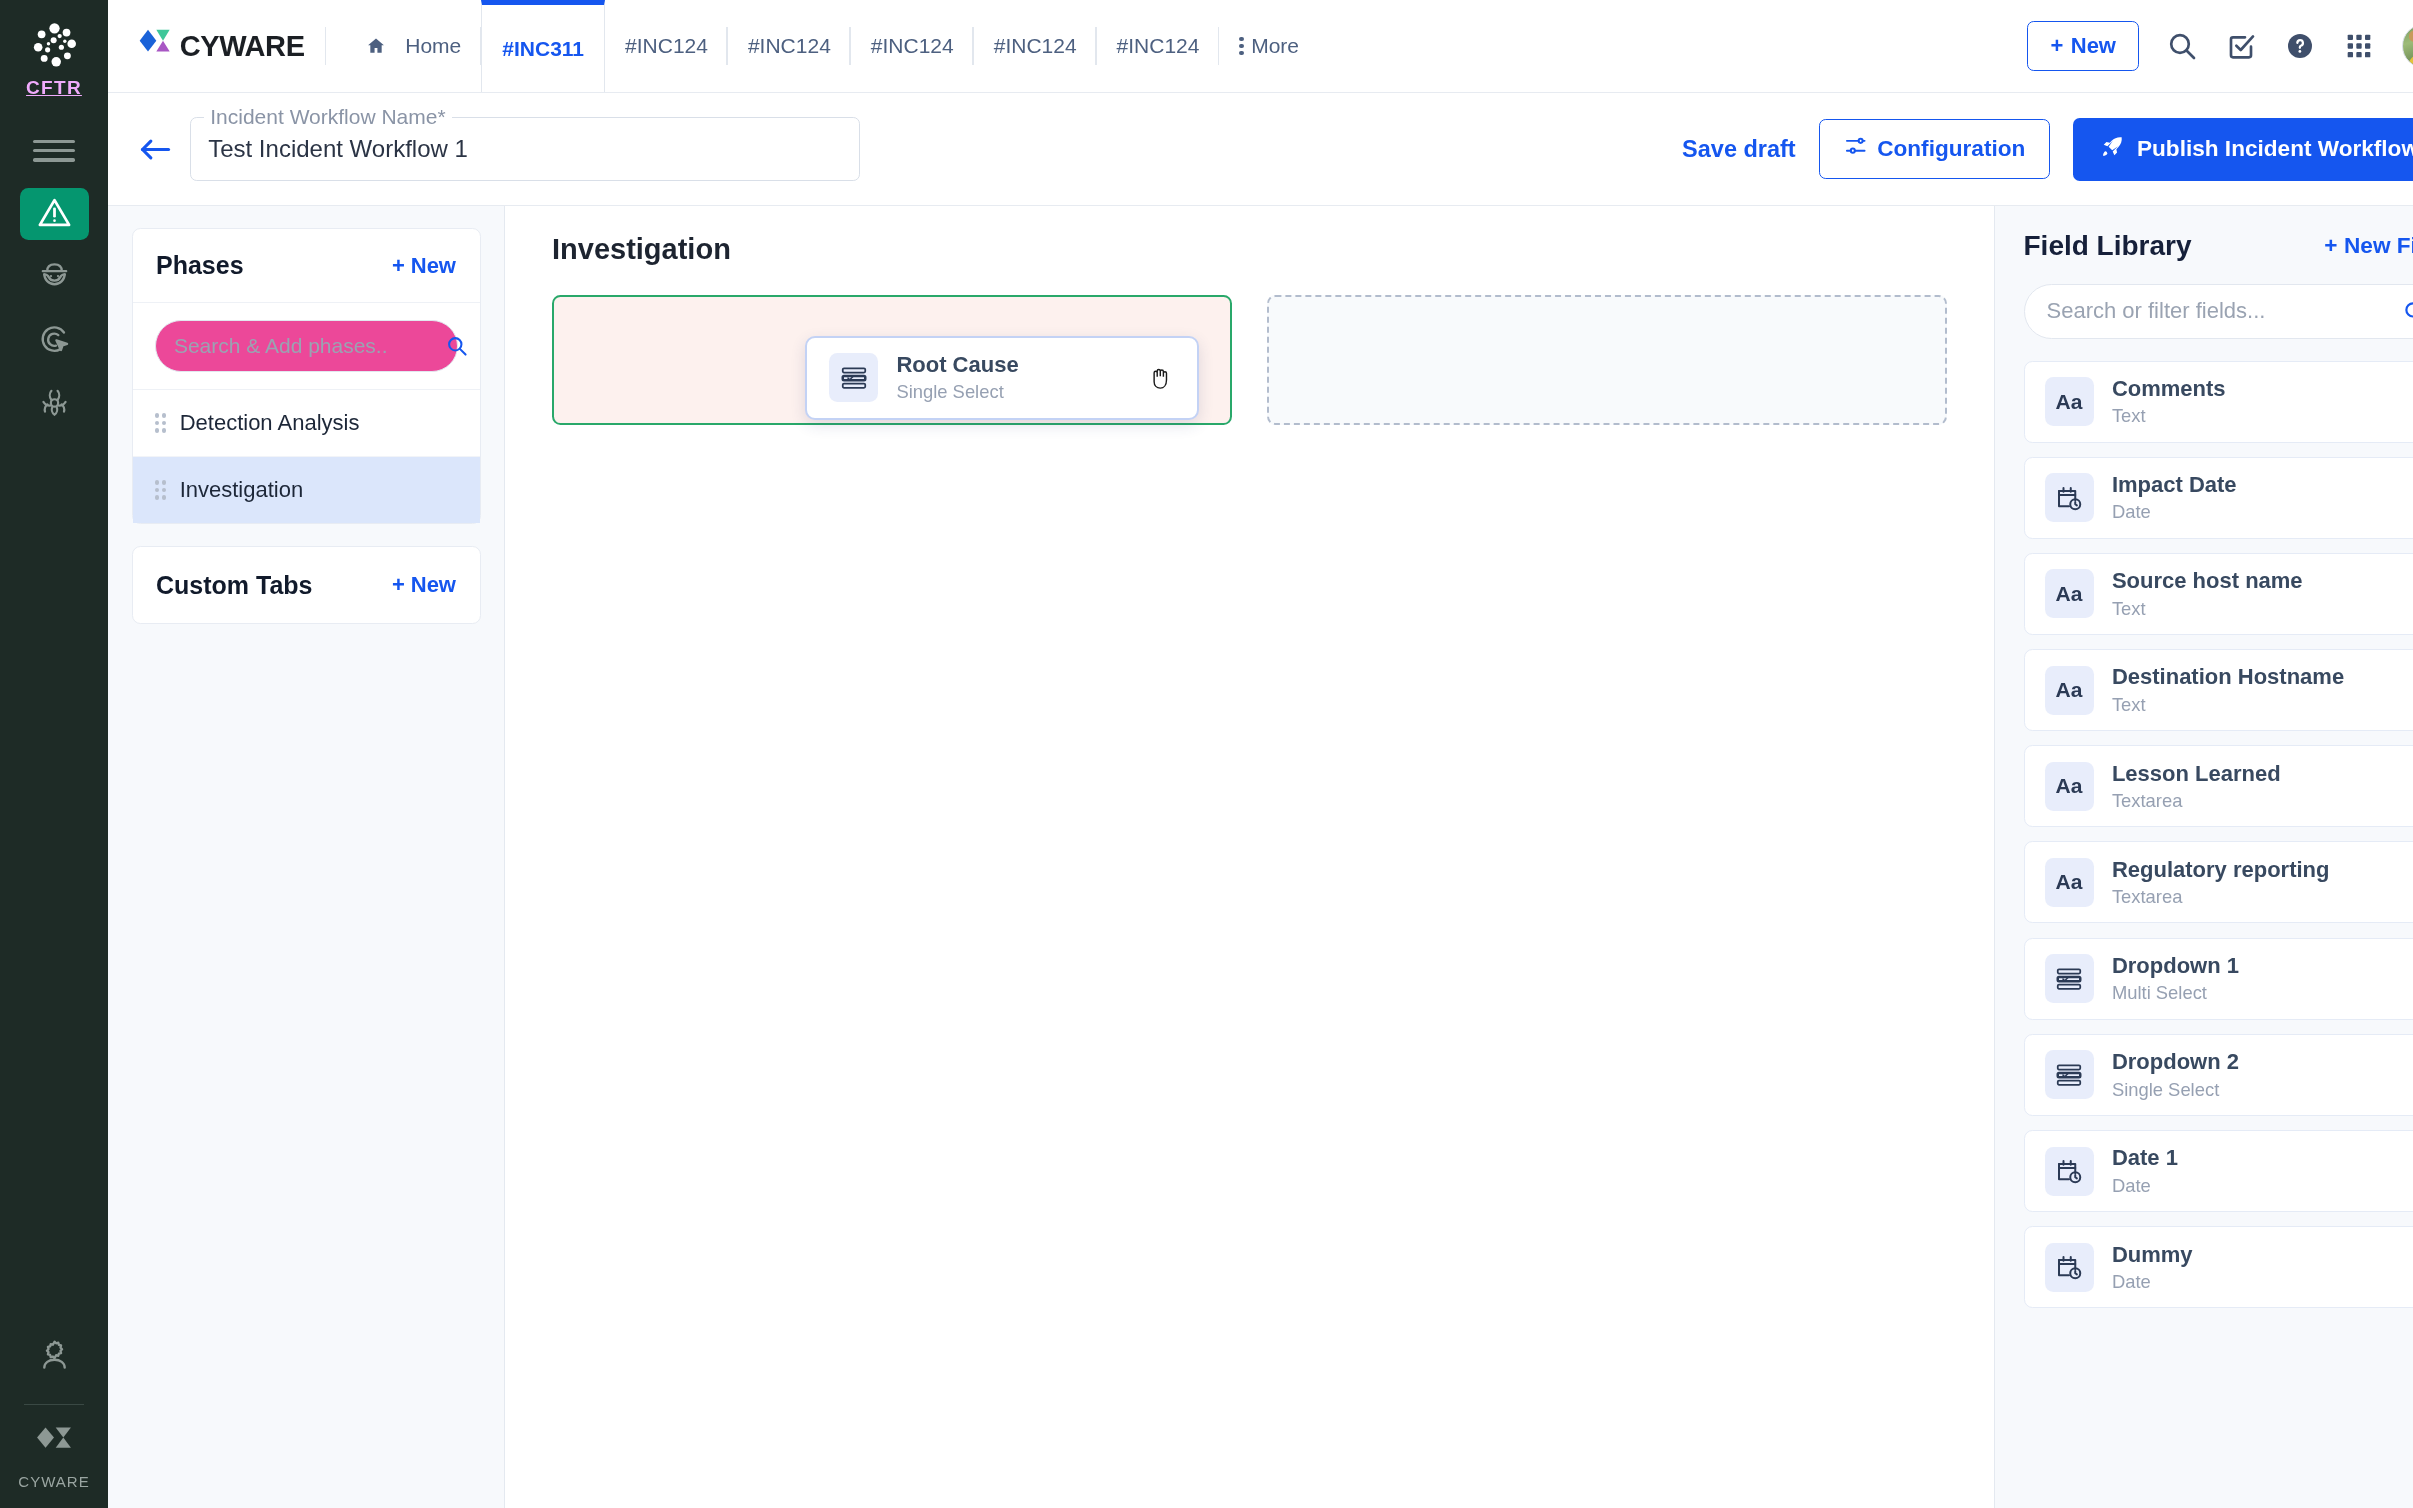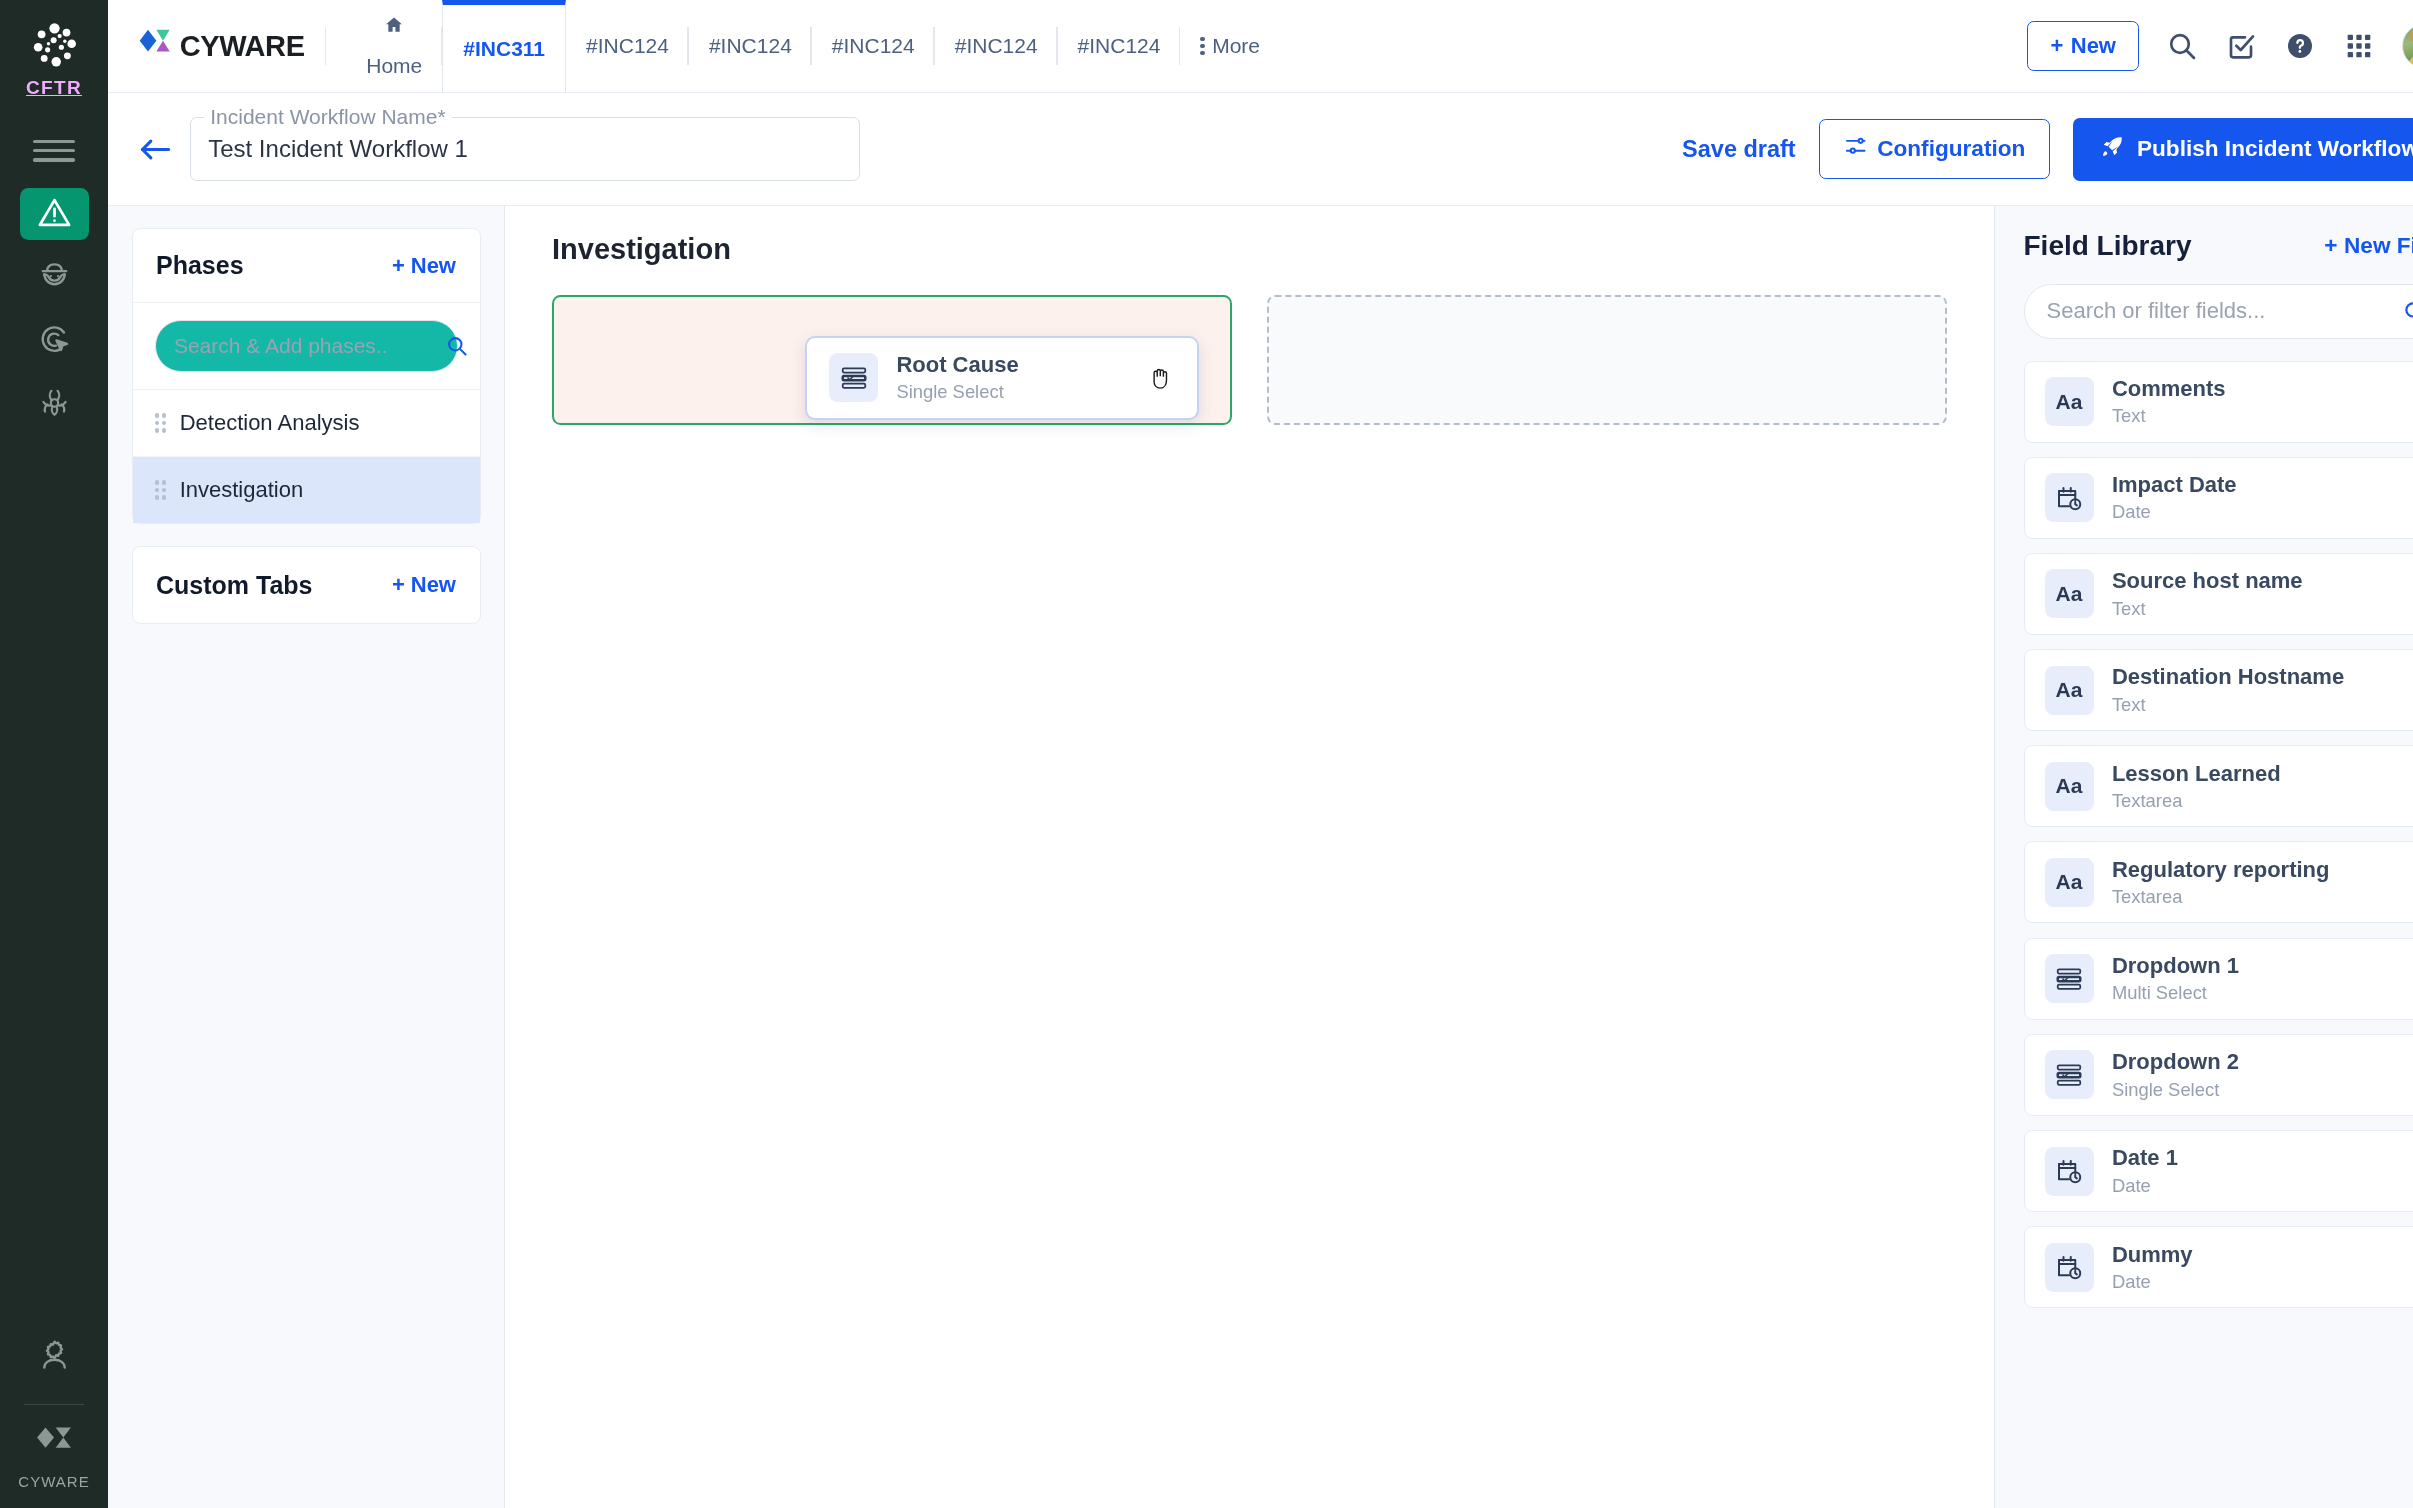--- a/index.html
+++ b/index.html
@@ -56,21 +56,21 @@
   .brandbox .mark svg { width: 35px; height: 37px; display:block; }
   .brandbox .word { font-size: 29px; font-weight: 700; color:#1b1f24; letter-spacing:-0.4px; margin-left: 6.7px; }
   .topdiv { width:1.7px; background:#e2e7ee; margin: 27px 20px; }
   .nav-tabs { display:flex; align-items:stretch; }
   .tab {
     display:flex; align-items:center; justify-content:center;
     padding: 0 20px; font-size: 21px; color:#4d6080; cursor:pointer;
     position: relative; white-space: nowrap;
   }
   .tab .sep { position:absolute; right:0; top: 27px; bottom: 27px; width: 1.7px; background:#e2e7ee; }
-  .tab.home { color:#4d6080; gap: 19px; flex-direction: column; }
+  .tab.home { color:#4d6080; gap: 19px; }
   .tab.active {
     color:#1556ef; font-weight:700;
     border-top: 5px solid #1556ef;
     border-left: 1.7px solid #e2e7ee; border-right: 1.7px solid #e2e7ee;
     background:#fff;
   }
   .tab .home-ic svg { width:20px; height:20px; display:block; }
   .tab .dots { display:inline-flex; flex-direction:column; gap:2.5px; margin-right:7.5px; }
   .tab .dots i { width:4.2px; height:4.2px; background:#4d6080; border-radius:50%; display:block; }
   .topright { margin-left:auto; display:flex; align-items:center; gap: 27px; padding-right: 32px; }
@@ -134,21 +134,21 @@
   .card-prep { padding: 25px 23.5px; font-size: 26px; font-weight: 700; color:#111a2b; }
   .phases-head {
     display:flex; align-items:center; justify-content:space-between;
     padding: 22px 23.5px; border-bottom: 1.7px solid #eef1f6;
   }
   .phases-title { font-size: 25px; font-weight:700; color:#111a2b; }
   .add-new { color:#1556ef; font-size: 22px; font-weight:700; cursor:pointer; display:flex; align-items:center; gap:5.9px; }
   .phase-search-wrap { padding: 17px 22px; border-bottom: 1.7px solid #eef1f6; }
   .pill-search {
     display:flex; align-items:center; height: 52px;
-    border: 1.7px solid #e2e7ef; border-radius: 30px; background:#14b8a6; padding: 0 18.4px;
+    border: 1.7px solid #e2e7ef; border-radius: 30px; background:#ec4899; padding: 0 18.4px;
   }
   .pill-search input {
     flex:1 1 auto; border:none; outline:none; font-size: 21px; color:#2b3445;
     font-family:"Liberation Sans", sans-serif; background:transparent;
   }
   .pill-search input::placeholder { color:#9aa3b2; }
   .pill-search .mag svg { width: 23.5px; height: 23.5px; display:block; }
   .phase-item {
     display:flex; align-items:center; gap: 13.4px;
     padding: 20px 22px; font-size: 22px; color:#1d2738; cursor:pointer;

